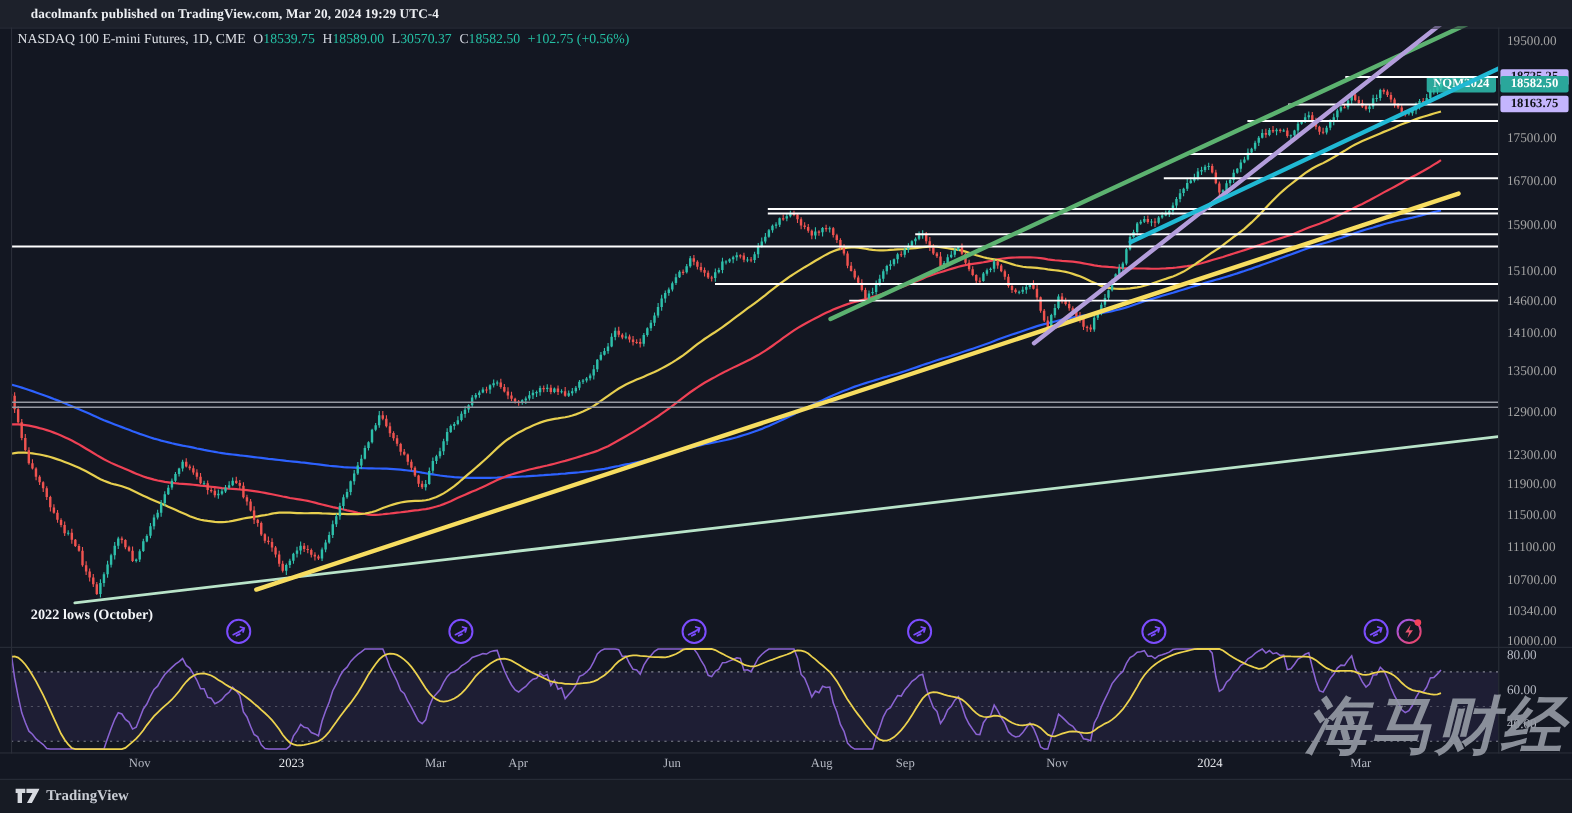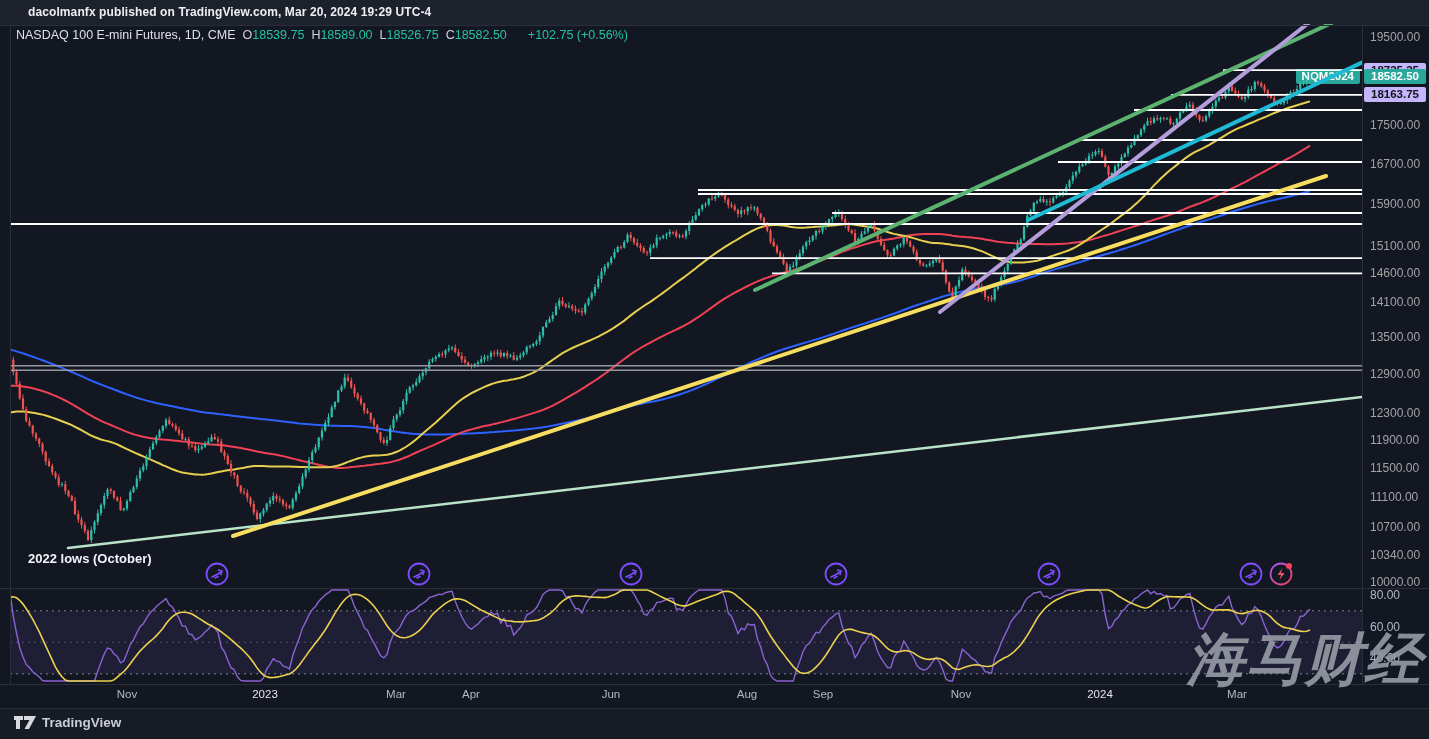--- a/index.html
+++ b/index.html
@@ -1,26 +1,26 @@
 <!DOCTYPE html>
 <html><head>
 <meta charset="utf-8">
 <style>
   html,body{margin:0;padding:0;background:#0d1017;}
   .stage{position:relative;width:1429px;height:739px;background:#131722;overflow:hidden;
-         font-family:Liberation Sans, sans-serif;}
+         font-family:Liberation Serif, serif;}
   .topstrip{position:absolute;left:0;top:0;width:1429px;height:25px;background:#1d212b;}
   .attribution{position:absolute;left:28px;top:5px;font-size:12px;font-weight:700;color:#edeff3;letter-spacing:.1px;}
   .card-borders{position:absolute;left:0;top:0;width:1429px;height:739px;pointer-events:none;}
   .vline{position:absolute;background:#2a2e39;width:1px;}
   .hline{position:absolute;background:#2a2e39;height:1px;}
   .legend{position:absolute;left:16px;top:28px;font-size:12.5px;color:#dde0e6;white-space:nowrap;}
   .legend .lab{color:#cfd3dc;margin-left:7px;}
   .legend .val{color:#25c1a5;}
-  .legend .chg{color:#25c1a5;margin-left:21px;}
+  .legend .chg{color:#25c1a5;margin-left:7px;}
   .axis-label{position:absolute;left:1370px;font-size:12px;color:#a3a3a3;line-height:14px;}
   .rsi-label{position:absolute;left:1370px;font-size:12px;color:#b4b8c2;line-height:14px;}
   .badge{position:absolute;left:1364px;width:62px;height:15px;font-size:11.5px;font-weight:700;
          text-align:center;line-height:15px;border-radius:2px;}
   .badge.white{background:#c4b5fd;color:#10131a;}
   .badge.teal{background:#2aa79b;color:#ffffff;}
   .series-tag{position:absolute;height:15px;padding:0 6px;background:#2aa79b;color:#fff;
               font-size:11.5px;font-weight:700;line-height:15px;border-radius:2px;}
   .time-label{position:absolute;top:688px;transform:translateX(-50%);font-size:11.5px;color:#b4b8c2;}
   .time-label.year{color:#e4e6ea;}
@@ -114,21 +114,21 @@
       <circle r="10.5" fill="none" stroke="url(#alertGrad)" stroke-width="1.8"></circle>
       <path d="M1.5,-6 L-3.5,1 L0,1 L-1.5,6 L3.5,-1 L0,-1 Z" fill="#e8546f"></path>
       <circle cx="8" cy="-8" r="3" fill="#f4425a"></circle>
     </g>
     </svg>
 
   <div class="topstrip"></div>
   <div class="attribution">dacolmanfx published on TradingView.com, Mar 20, 2024 19:29 UTC-4</div>
 
   <div class="legend" style="z-index:10">
-    <span>NASDAQ 100 E-mini Futures, 1D, CME</span><span class="lab">O</span><span class="val">18539.75</span><span class="lab">H</span><span class="val">18589.00</span><span class="lab">L</span><span class="val">18526.75</span><span class="lab">C</span><span class="val">18582.50</span><span class="chg">+102.75 (+0.56%)</span>
+    <span>NASDAQ 100 E-mini Futures, 1D, CME</span><span class="lab">O</span><span class="val">18539.75</span><span class="lab">H</span><span class="val">18589.00</span><span class="lab">L</span><span class="val">30570.37</span><span class="lab">C</span><span class="val">18582.50</span><span class="chg">+102.75 (+0.56%)</span>
   </div>
 
   <div class="note-text" style="z-index:10">2022 lows (October)</div>
 
   <div id="axis-labels" style="z-index:8">
       <div class="axis-label" style="top:30.0px">19500.00</div>
       <div class="axis-label" style="top:118.3px">17500.00</div>
       <div class="axis-label" style="top:156.5px">16700.00</div>
       <div class="axis-label" style="top:196.6px">15900.00</div>
       <div class="axis-label" style="top:238.7px">15100.00</div>

